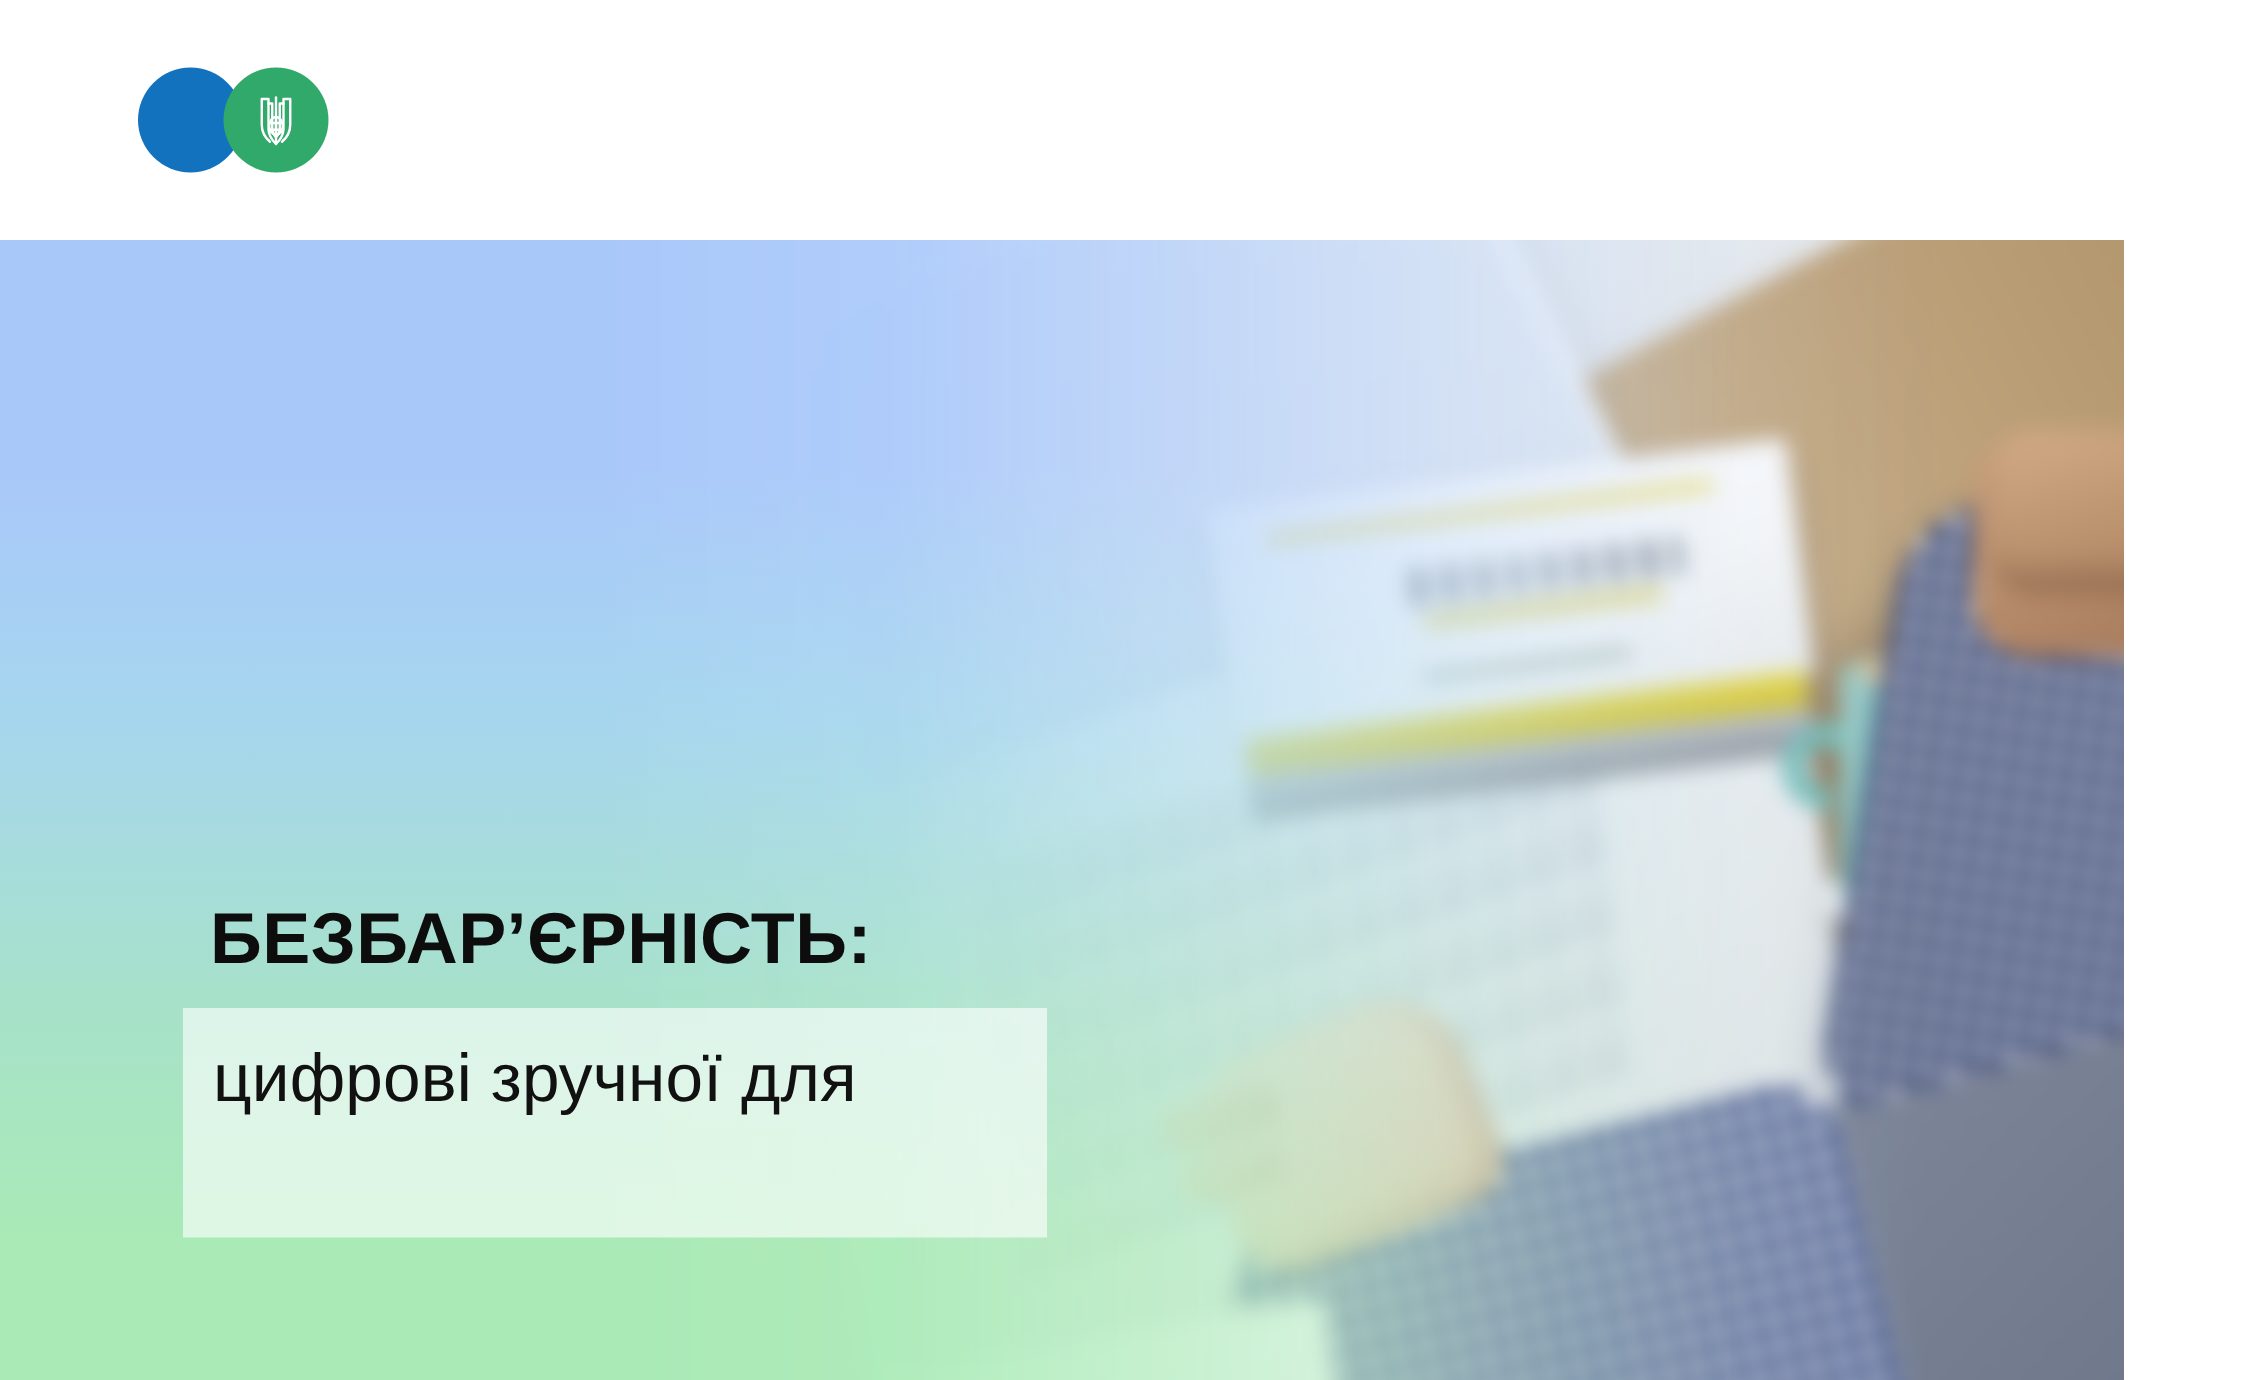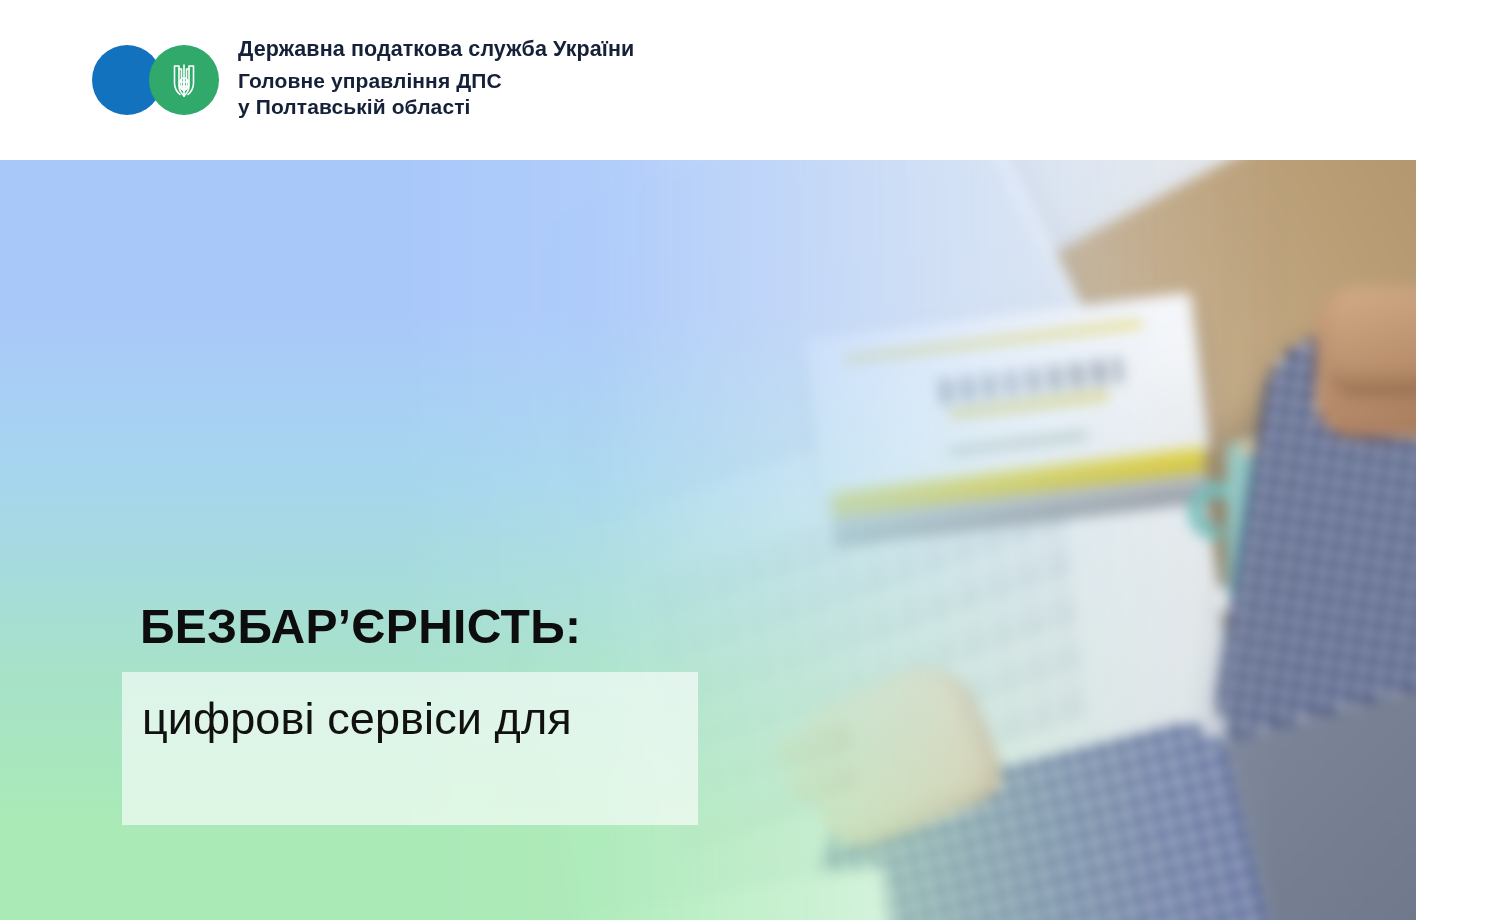--- a/index.html
+++ b/index.html
@@ -438,25 +438,20 @@
             <path d="M42 18 L42 12 L51 12 L51 46 C51 56 46 64 40 69"></path>
             <ellipse cx="32" cy="48" rx="9" ry="12"></ellipse>
             <path d="M32 36 L32 60"></path>
             <path d="M23.5 44 L40.5 44"></path>
             <path d="M23.5 53 L40.5 53"></path>
           </g>
         </svg>
       </div>
     </div>
 
-    <div class="org-text">
-      <div class="org-line1">Державна податкова служба України</div>
-      <div class="org-line2">Головне управління ДПС</div>
-      <div class="org-line3">у Полтавській області</div>
-    </div>
 
   </div>
 
   <div class="hero">
 
     <div class="photo">
       <div class="photo-blur-layer">
         <div class="desk"></div>
         <div class="desk-shadow"></div>
 
@@ -583,18 +578,18 @@
 
     <div class="overlay-haze"></div>
     <div class="overlay-color"></div>
 
     <div class="hero-text">
       <div class="hero-title">БЕЗБАР’ЄРНІСТЬ:</div>
 
       <div class="hero-panel"></div>
 
       <div class="hero-sub">
-        <span>цифрові сервіси для</span>
+        <span>цифрові зручної для</span>
       </div>
     </div>
 
   </div>
 </div>
 
 </body></html>

